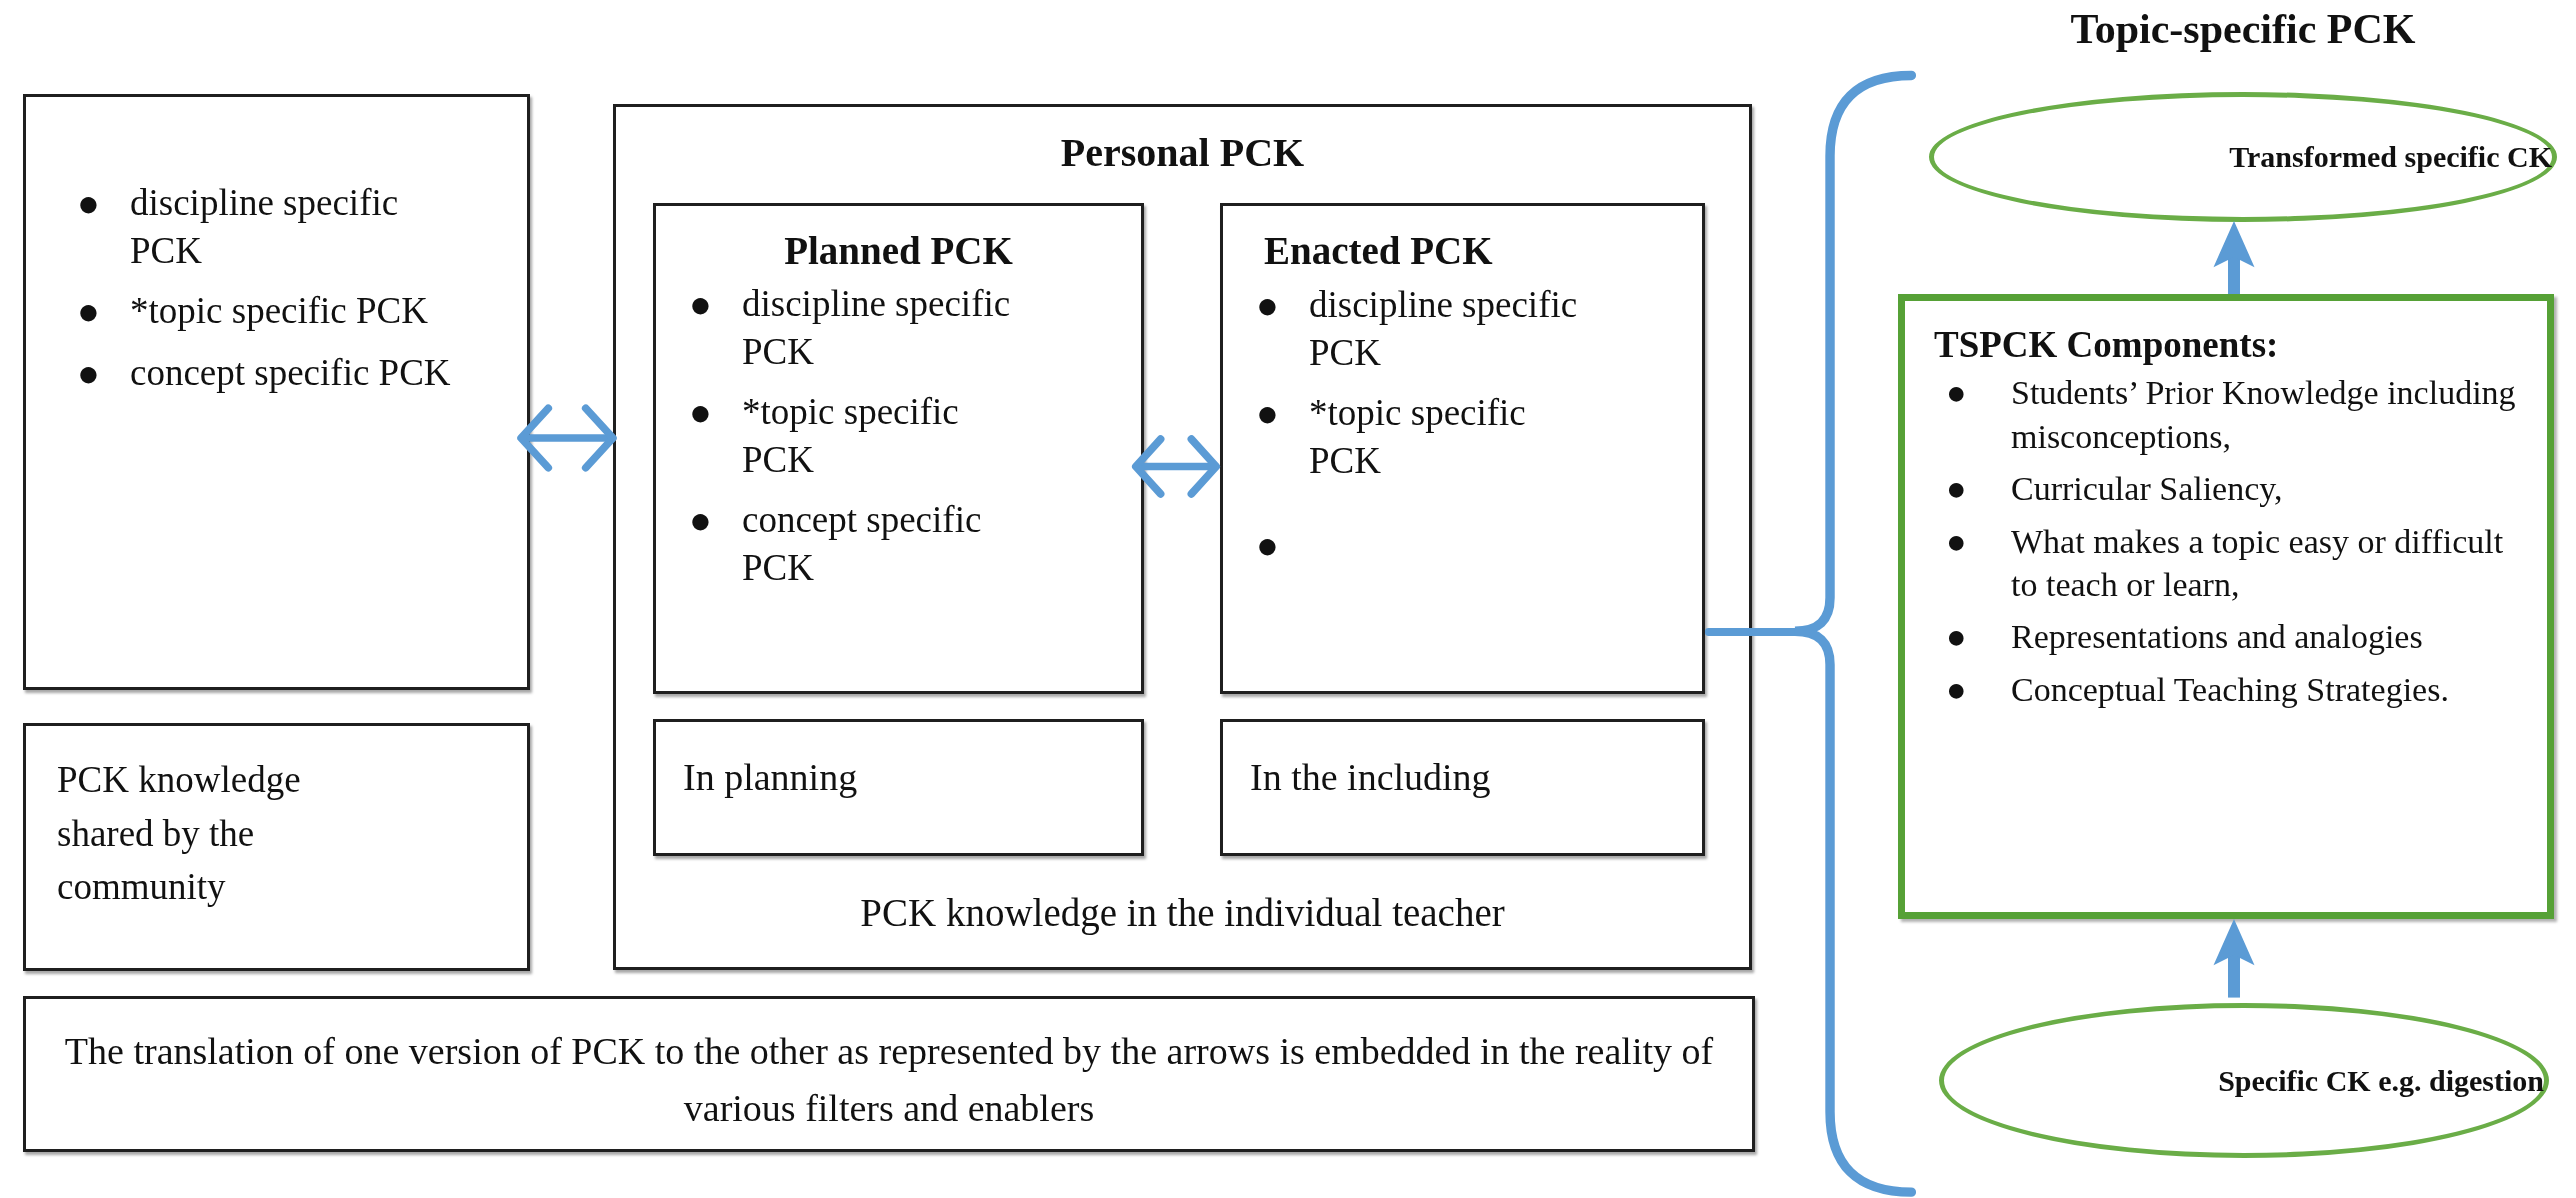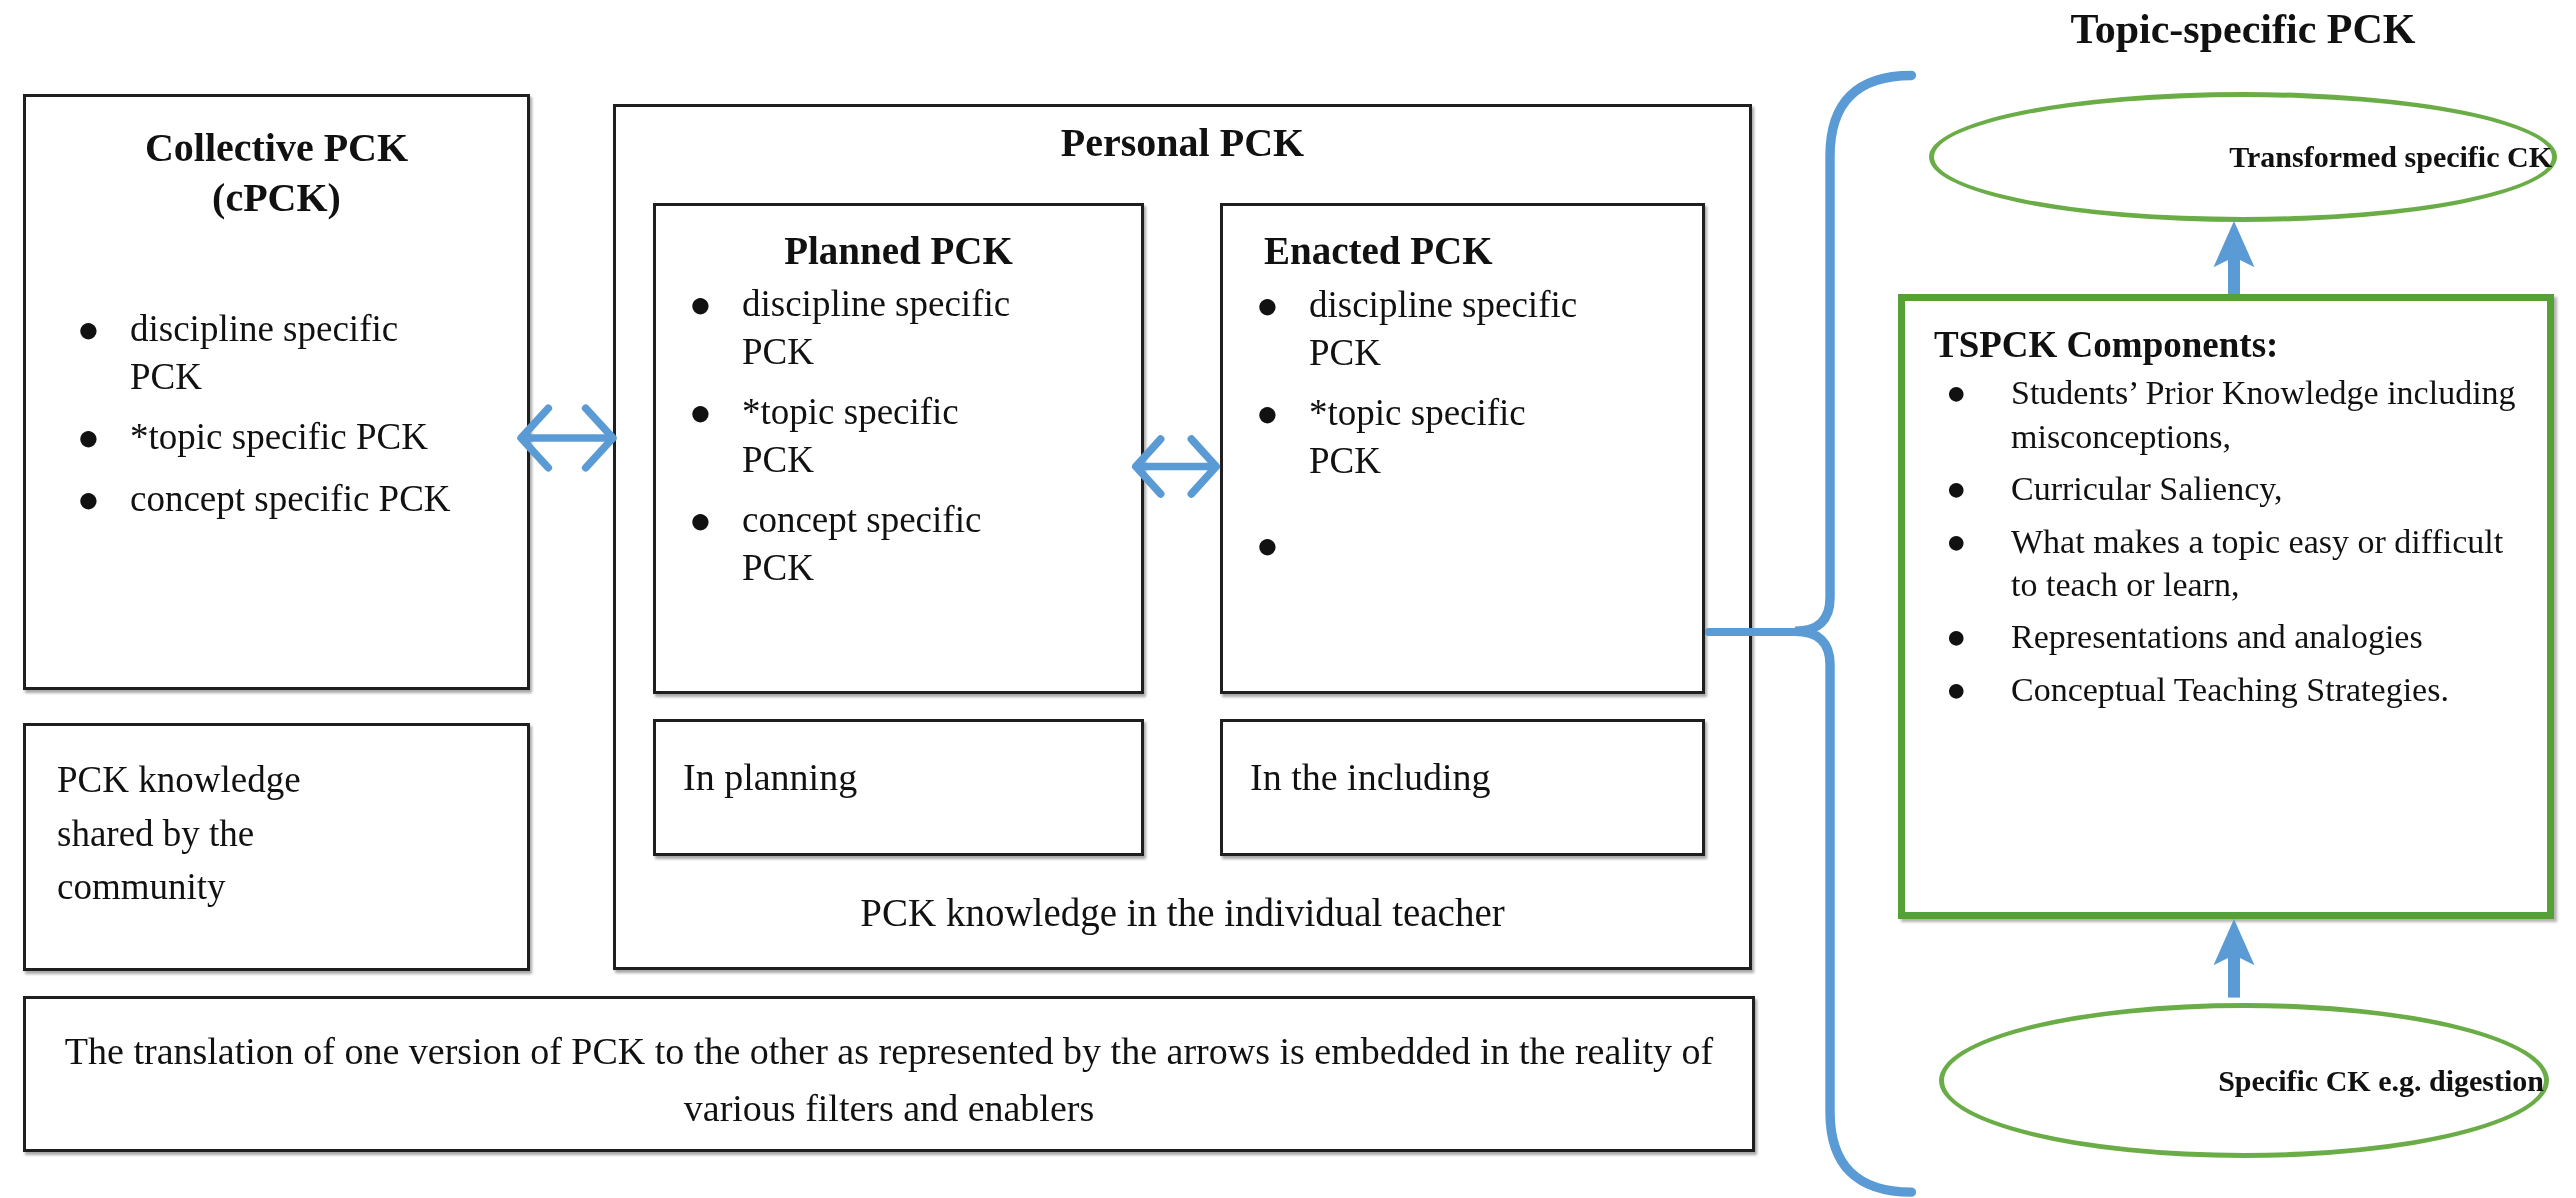--- a/index.html
+++ b/index.html
@@ -18,21 +18,21 @@
   #shared-box .plain-text{margin:27px 0 0 31px;font-size:37px;line-height:1.45;width:291px;}
   
   ul.blist{list-style:none;margin:0;padding:0;}
   ul.blist li{display:flex;align-items:flex-start;margin-bottom:12px;}
   ul.blist .bullet{font-size:38px;line-height:1.3;width:53px;flex:0 0 53px;text-align:left;}
   ul.blist .btext{font-size:37px;line-height:1.3;}
   #collective-box ul.blist{margin:82px 0 0 51px;}
   #collective-box .btext{width:342px;}
   
   #personal-box{left:613px;top:104px;width:1139px;height:866px;}
-  #personal-box > .box-title{margin-top:12px;text-align:center;font-weight:bold;font-size:40px;}
+  #personal-box > .box-title{margin-top:22px;text-align:center;font-weight:bold;font-size:40px;}
   #planned-box{left:653px;top:203px;width:491px;height:491px;}
   #enacted-box{left:1220px;top:203px;width:485px;height:491px;}
   #planned-box .box-title{margin-top:22px;text-align:center;font-weight:bold;font-size:39px;}
   #enacted-box .box-title{margin:22px 0 8px 41px;font-weight:bold;font-size:39px;}
   #planned-box ul.blist{margin:6.8px 0 0 33px;}
   #enacted-box ul.blist{margin:6.8px 0 0 33px;}
   #planned-box .btext,#enacted-box .btext{width:295px;}
   #enacted-box li:nth-child(3){margin-top:36px;}
   #planning-box{left:653px;top:719px;width:491px;height:137px;}
   #classroom-box{left:1220px;top:719px;width:485px;height:137px;}
@@ -62,24 +62,20 @@
   
   .conn{position:absolute;}
   #brace-line{left:1705px;top:628px;width:101px;height:7.7px;background:#5b9bd5;border-radius:3.4px;}
 </style>
 </head>
 <body>
 
 <div id="canvas">
 
   <div class="box" id="collective-box">
-    <div class="box-title">
-      <div>Collective PCK</div>
-      <div>(cPCK)</div>
-    </div>
     <ul class="blist">
       <li>
           <span class="bullet">●</span>
           <span class="btext">discipline specific PCK</span>
         </li>
       <li>
           <span class="bullet">●</span>
           <span class="btext">*topic specific PCK</span>
         </li>
       <li>

